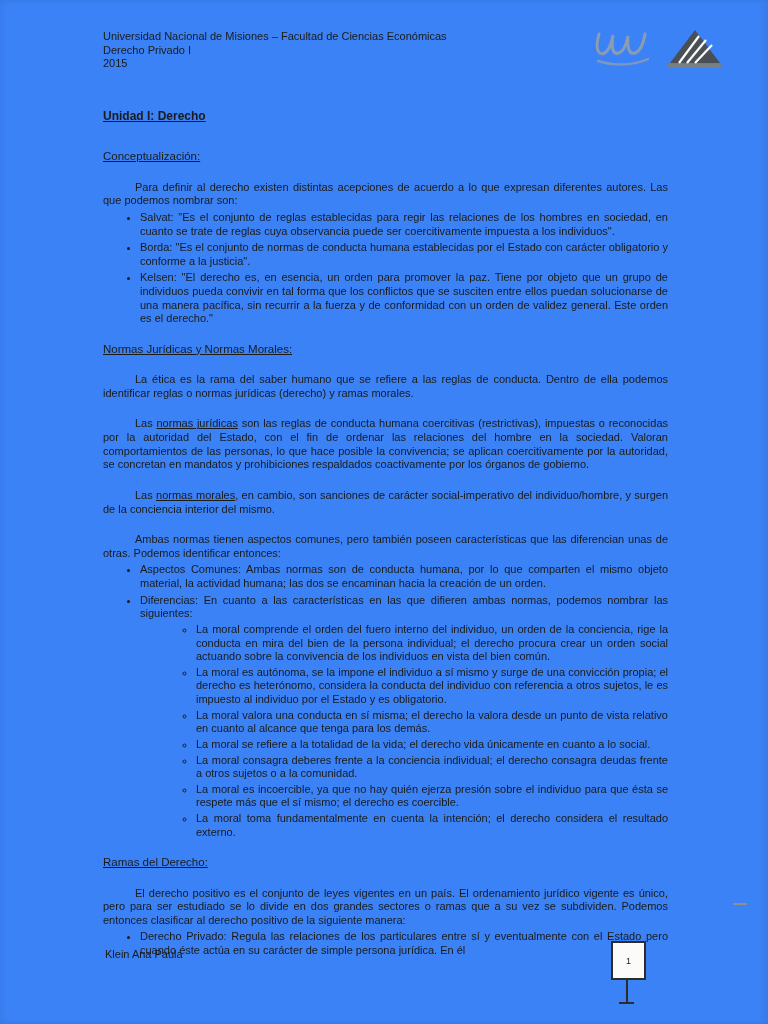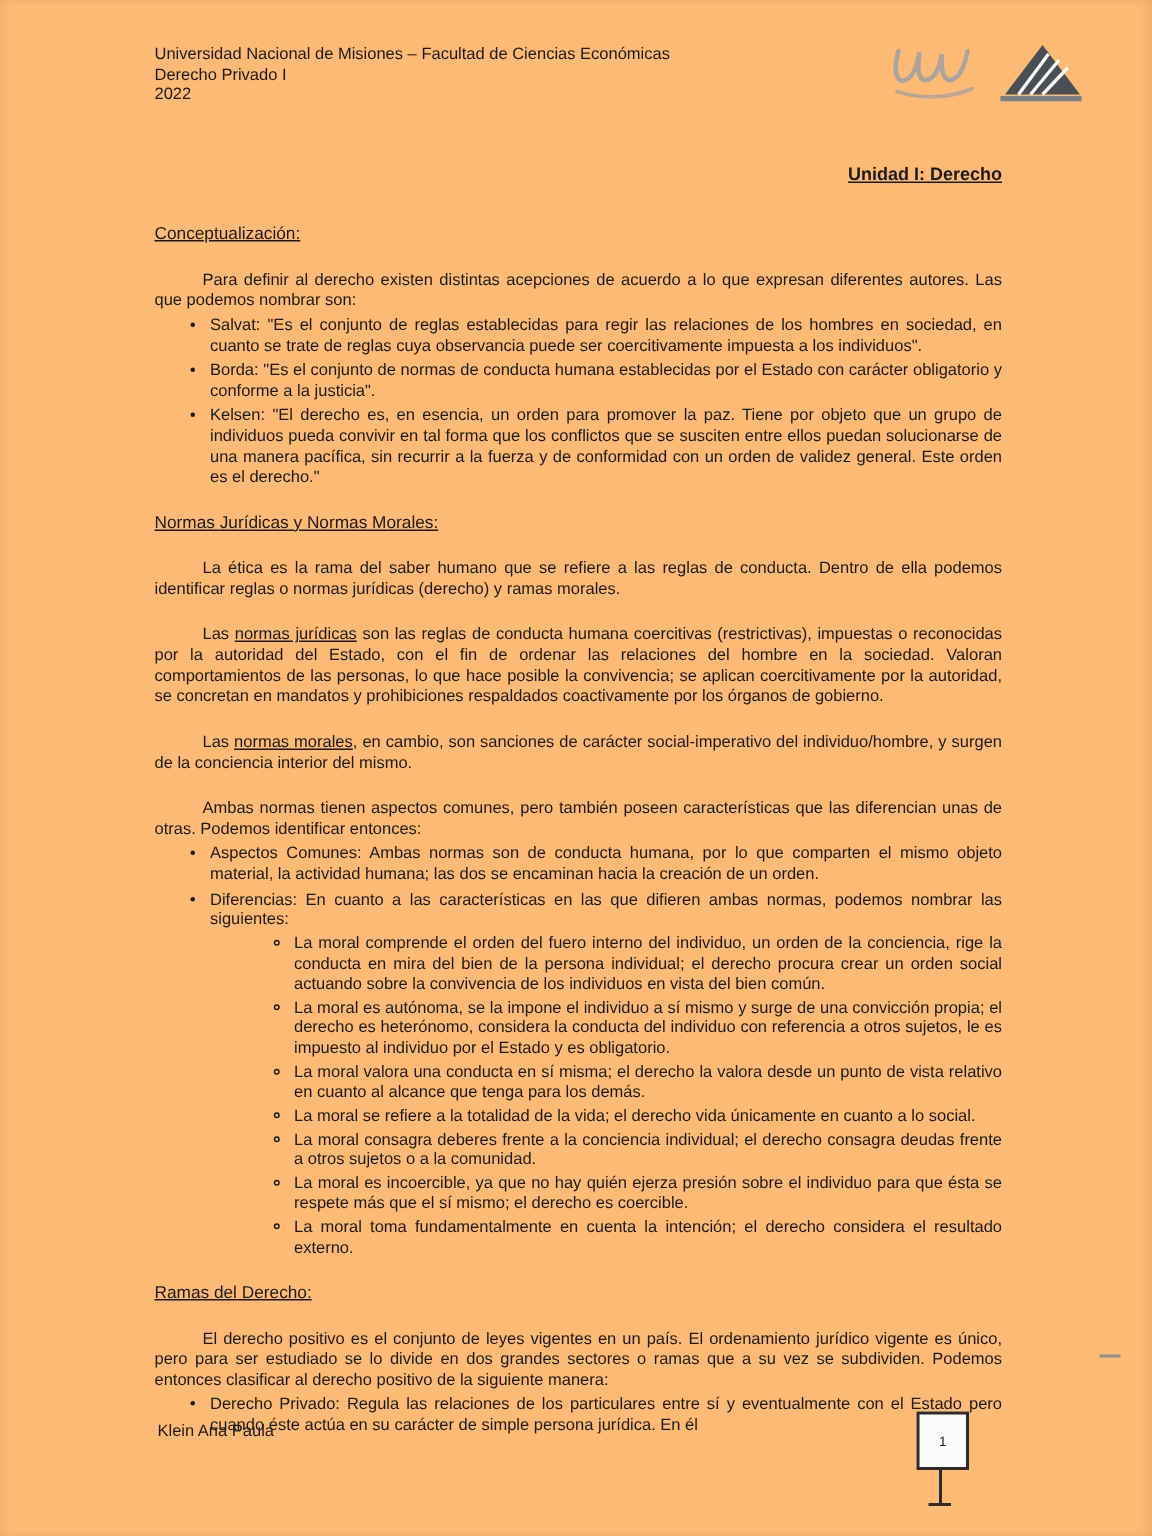--- a/index.html
+++ b/index.html
@@ -1,34 +1,34 @@
 <!DOCTYPE html>
 <html><head>
 <meta charset="utf-8">
 <style>
   html,body{margin:0;padding:0;background:#d8d8d8;}
   .page{
     position:relative;
     width:768px;height:1024px;
-    background:#fdba74;
+    background:#3b82f6;
     overflow:hidden;
     font-family:"Liberation Sans","DejaVu Sans",sans-serif;
     color:#1b1b1b;
     box-shadow:inset -4px 0 6px rgba(0,0,0,.06), inset 3px 0 5px rgba(0,0,0,.04);
   }
   .content{
     position:absolute;
     left:103px; right:100px; top:30px;
     font-size:11px; line-height:1.24;
   }
   .hdr{position:relative;}
   .hdr-line{font-size:11px;line-height:13.5px;}
   .logos{position:absolute; right:-55px; top:-4px; display:flex; gap:12px; align-items:flex-start;}
   h1.doc-title{
-    text-align:right;
+    text-align:left;
     font-size:12px;
     margin:38px 0 0 0;
     font-weight:bold;
     text-decoration:underline;
   }
   h2.sec-heading{
     font-size:11.5px;
     font-weight:normal;
     text-decoration:underline;
     margin:0;
@@ -96,21 +96,21 @@
 </style>
 </head>
 <body>
 
 <div class="page">
   <div class="content">
 
     <div class="hdr">
       <div class="hdr-line">Universidad Nacional de Misiones – Facultad de Ciencias Económicas</div>
       <div class="hdr-line">Derecho Privado I</div>
-      <div class="hdr-line">2022</div>
+      <div class="hdr-line">2015</div>
       <div class="logos">
         <svg width="62" height="44" viewBox="0 0 62 44" aria-hidden="true">
           <path d="M8 8 C3 26 9 31 15 26 C20 22 21 13 22 9 C20 23 22 29 28 27 C34 25 36 15 37 10 C36 21 38 29 44 27 C50 25 53 14 54 8" fill="none" stroke="#9aa0a6" stroke-width="3" stroke-linecap="round" opacity="0.85"></path>
           <path d="M7 35 C22 40 42 40 57 33" fill="none" stroke="#9aa0a6" stroke-width="2.4" stroke-linecap="round" opacity="0.7"></path>
         </svg>
         <svg width="58" height="44" viewBox="0 0 58 44" aria-hidden="true">
           <polygon points="5,37 30,4 55,37" fill="#4a4f55"></polygon>
           <line x1="14" y1="37" x2="34" y2="10" stroke="#fbfbf9" stroke-width="2.2"></line>
           <line x1="22" y1="37" x2="41" y2="14" stroke="#fbfbf9" stroke-width="2.2"></line>
           <line x1="30" y1="37" x2="47" y2="19" stroke="#fbfbf9" stroke-width="2.2"></line>

